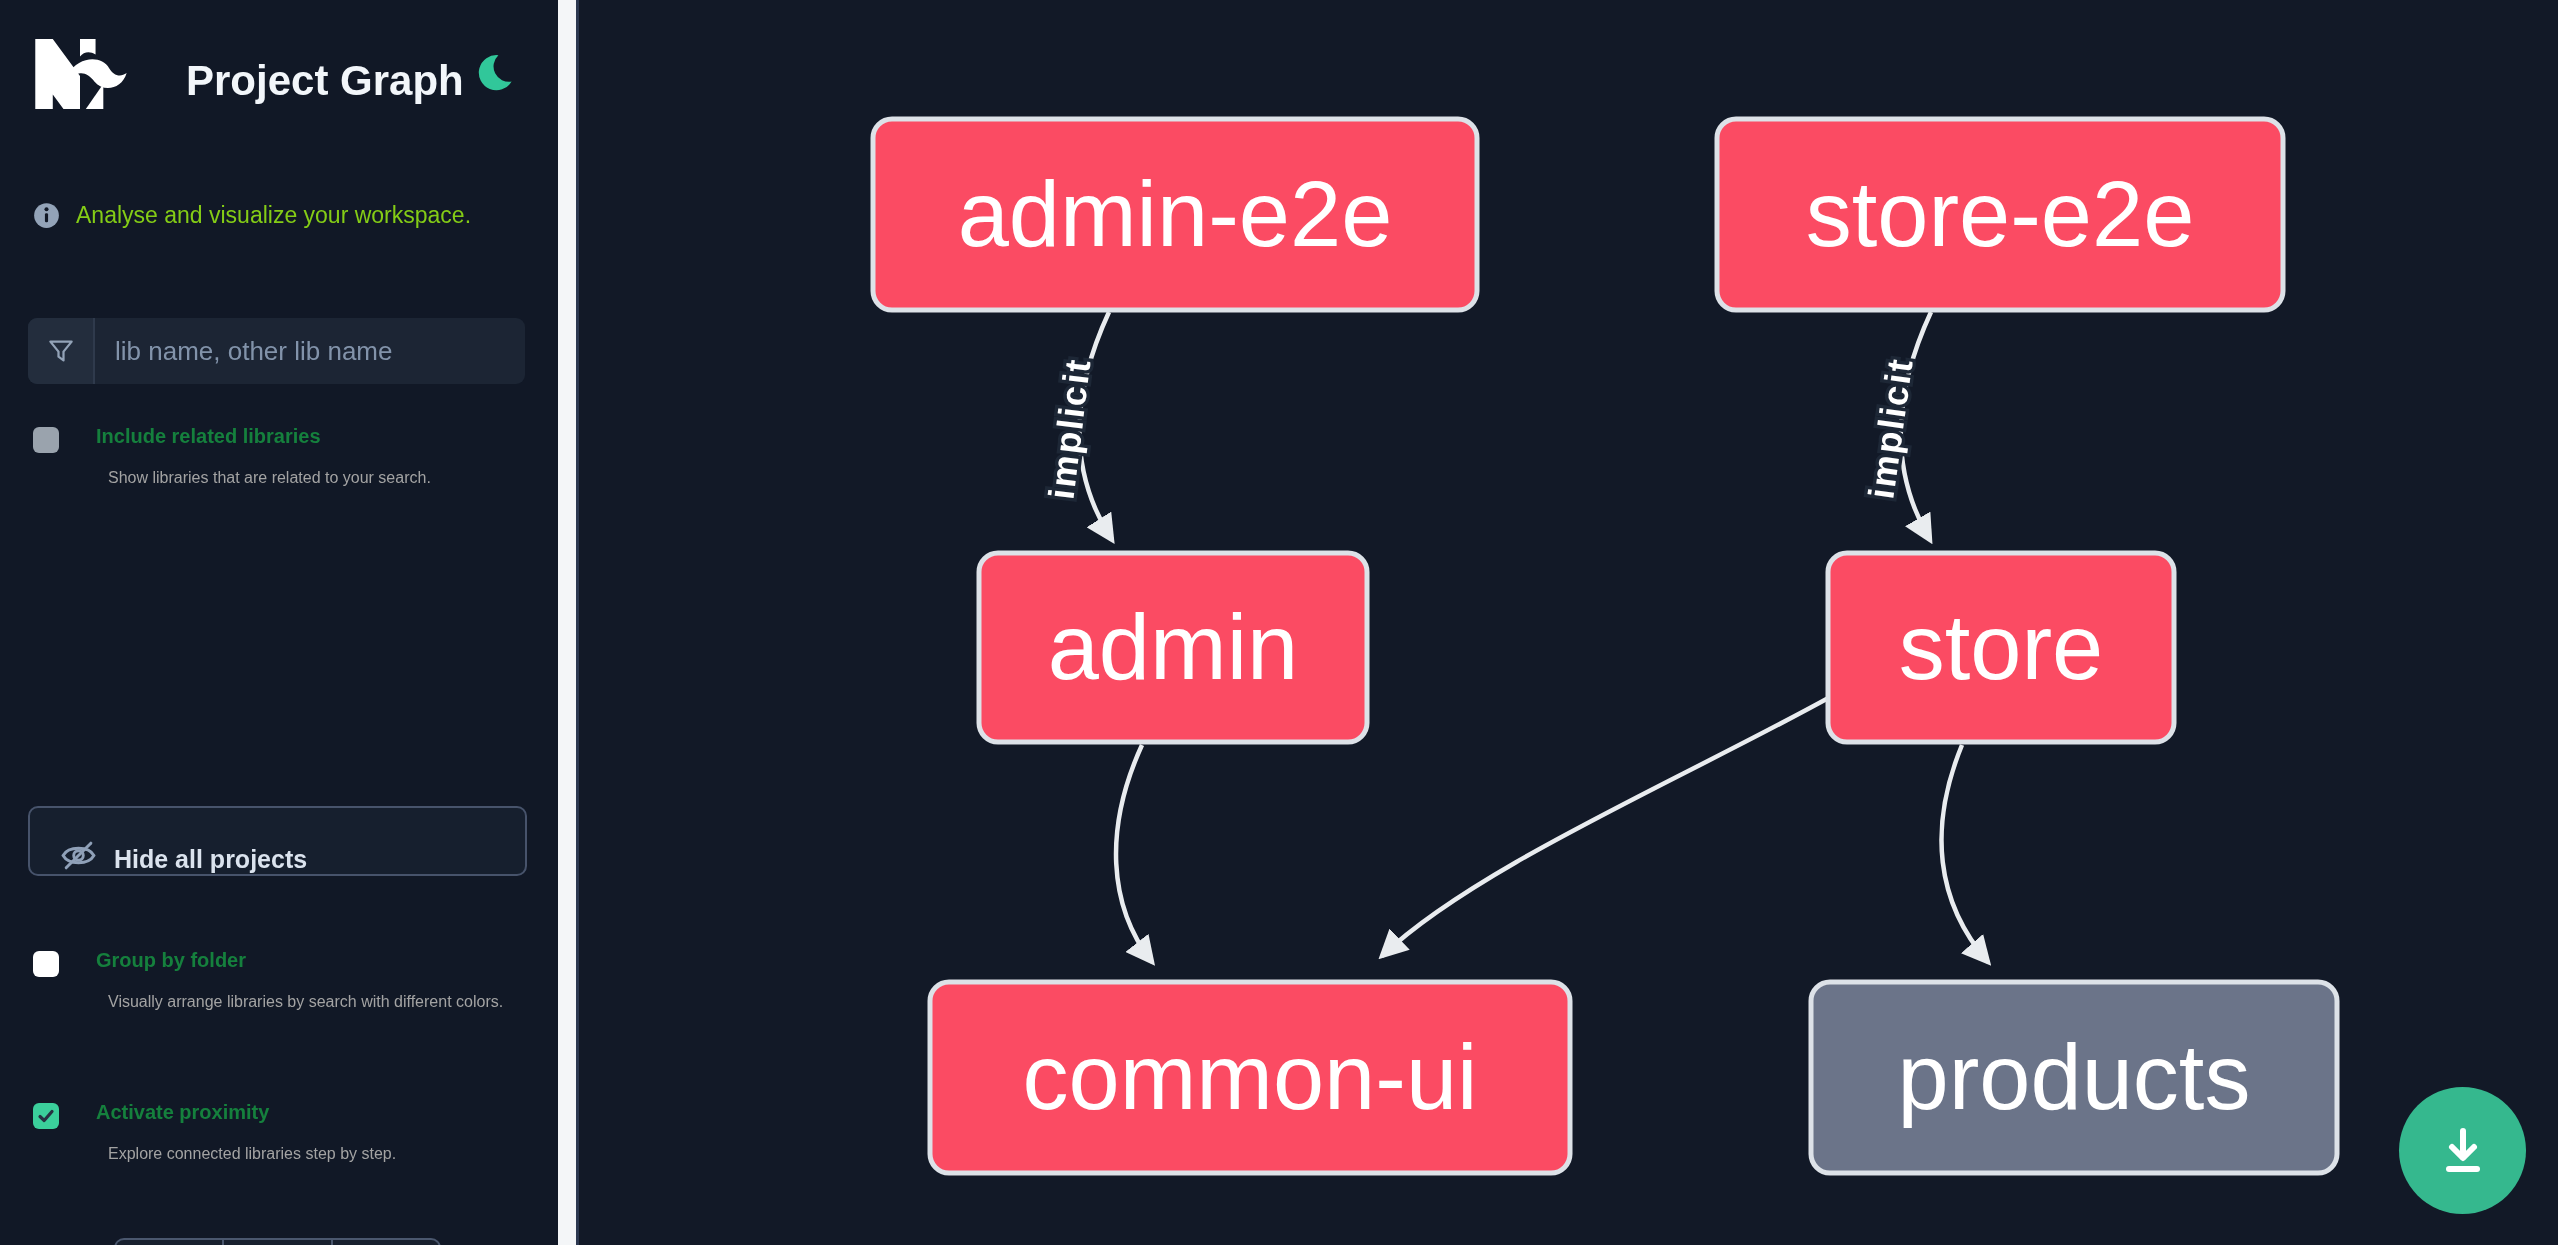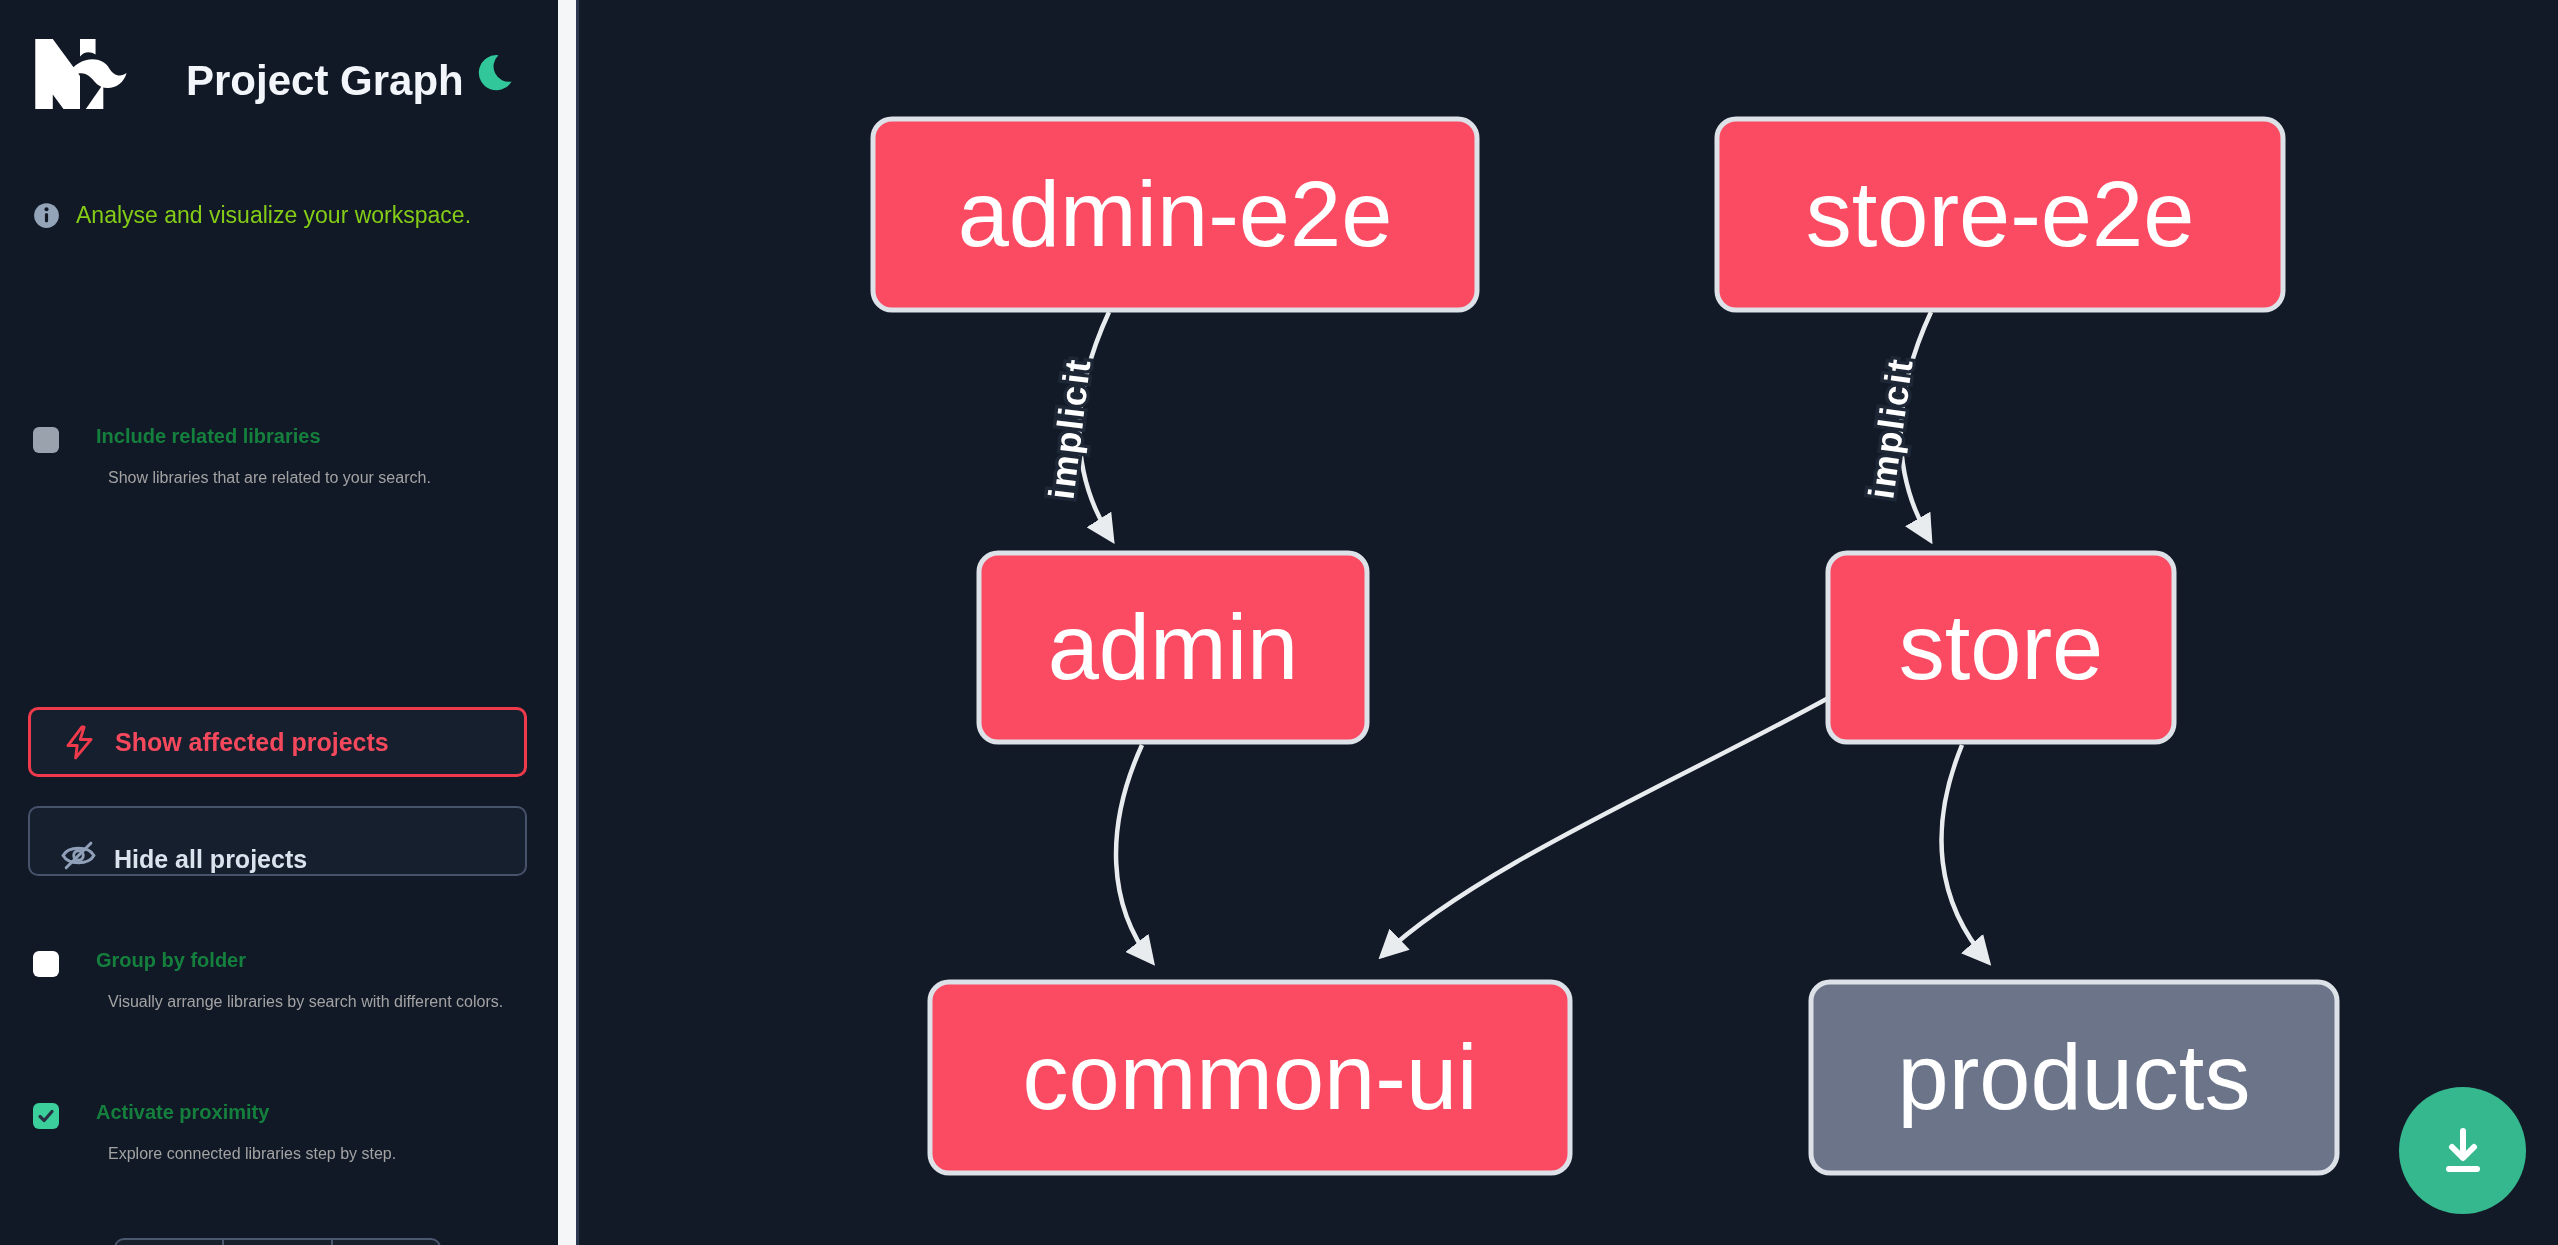--- a/index.html
+++ b/index.html
@@ -106,34 +106,36 @@
 
     <div class="info-row">
       <svg class="info-icon" viewBox="0 0 24 24">
         <circle cx="12" cy="12" r="11" fill="#93a3b8"></circle>
         <rect x="10.6" y="10" width="2.8" height="8" rx="1.2" fill="#111826"></rect>
         <circle cx="12" cy="6.4" r="1.8" fill="#111826"></circle>
       </svg>
       <span class="info-text">Analyse and visualize your workspace.</span>
     </div>
 
+    <div class="search-box">
+      <span class="search-icon-cell">
+        <svg width="30" height="30" viewBox="0 0 24 24">
+          <path d="M3.5 4.5 H20.5 L14 12.5 V19.5 L10 16.5 V12.5 Z" fill="none" stroke="#93a3b8" stroke-width="1.8" stroke-linejoin="round"></path>
+        </svg>
+      </span>
+      <input class="search-input" type="text" placeholder="lib name, other lib name" style="">
+    </div>
 
     <div class="toggle-row" style="top:425px;">
       <span class="cb cb-gray"></span>
       <span class="toggle-label">Include related libraries</span>
       <span class="toggle-desc">Show libraries that are related to your search.</span>
     </div>
 
 
-    <button class="side-btn btn-danger" style="top:707px;">
-      <svg class="btn-icon" viewBox="0 0 24 24">
-        <path d="M13.5 2 L4.5 14 H10.5 L9.5 22 L19.5 10 H12.5 L15 2 Z" fill="none" stroke="#ef3a4c" stroke-width="1.9" stroke-linejoin="round"></path>
-      </svg>
-      <span class="btn-label">Show affected projects</span>
-    </button>
 
     <button class="side-btn btn-plain" style="top:806px;align-items:flex-end;">
       <svg class="btn-icon" viewBox="0 0 24 24">
         <path d="M2 12 C5.5 5.8 18.5 5.8 22 12 C18.5 18.2 5.5 18.2 2 12 Z" fill="none" stroke="#8fa0b8" stroke-width="1.9"></path>
         <circle cx="12" cy="12" r="3.1" fill="none" stroke="#8fa0b8" stroke-width="1.9"></circle>
         <line x1="4" y1="20" x2="20" y2="4" stroke="#8fa0b8" stroke-width="1.9" stroke-linecap="round"></line>
       </svg>
       <span class="btn-label">Hide all projects</span>
     </button>
 

